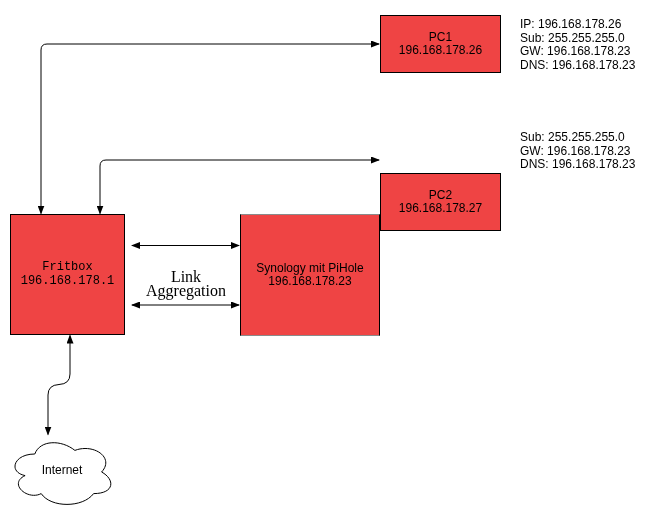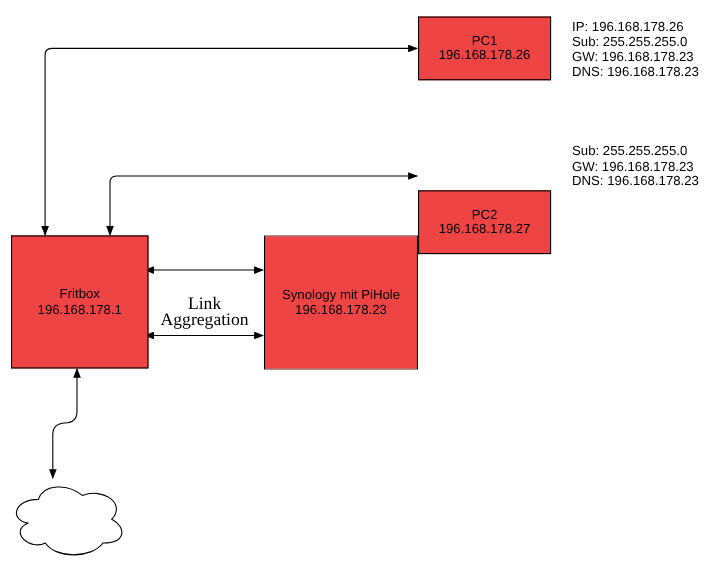--- a/index.html
+++ b/index.html
@@ -97,21 +97,21 @@
   <div class="node" style="left:380px; top:15px; width:121px; height:58px;">
     <div>PC1</div>
     <div>196.168.178.26</div>
   </div>
 
   <div class="node" style="left:380px; top:133px; width:121px; height:58px;margin-top:40px;">
     <div>PC2</div>
     <div>196.168.178.27</div>
   </div>
 
-  <div class="node" style="left:10px; top:214px; width:125px; height:121px;">
+  <div class="node" style="left:10px; top:214px; width:115px; height:121px;font-family:Liberation Mono, monospace;">
     <div>Fritbox</div>
     <div>196.168.178.1</div>
   </div>
 
   <div class="node node--synology" style="left:240px; top:214px; width:140px; height:122px;">
     <div>Synology mit PiHole</div>
     <div>196.168.178.23</div>
   </div>
 
   <div class="details-block" style="left:520px; top:18px;">
@@ -122,14 +122,15 @@
   </div>
 
   <div class="details-block" style="left:520px; top:131px;">
     <div>Sub: 255.255.255.0</div>
     <div>GW: 196.168.178.23</div>
     <div>DNS: 196.168.178.23</div>
   </div>
 
   <div class="edge-label" style="left:131px; top:270px;">Link Aggregation</div>
 
+  <div class="cloud-label" style="left:12px; top:463px;">Internet</div>
 
 </div>
 
 </body></html>

